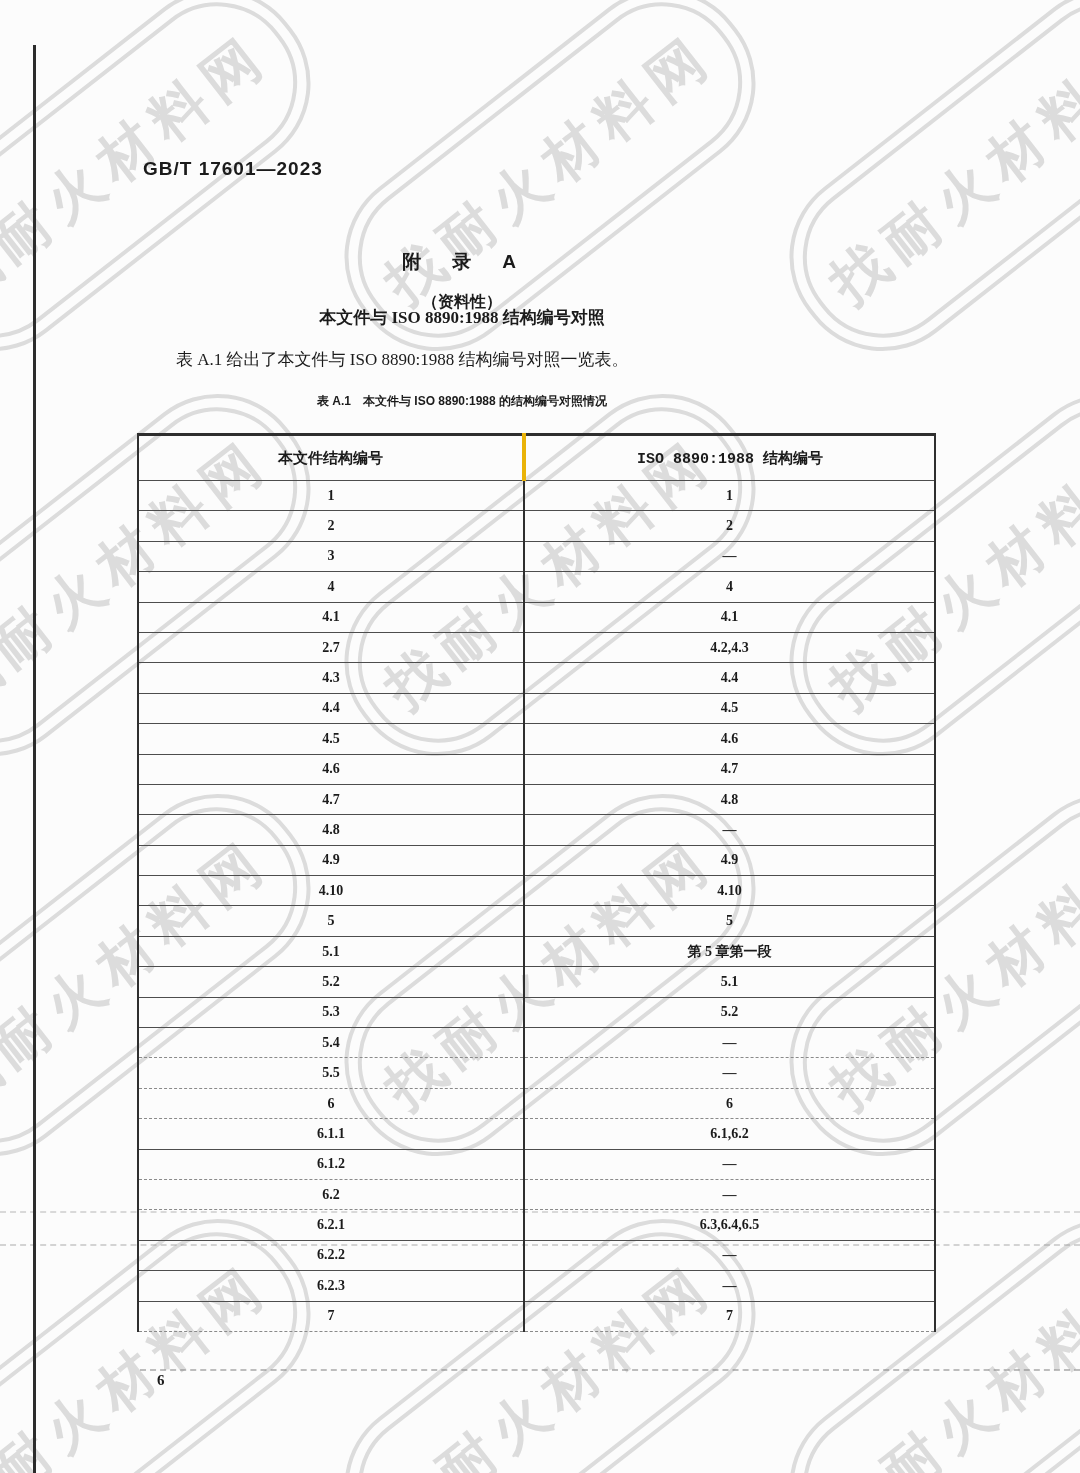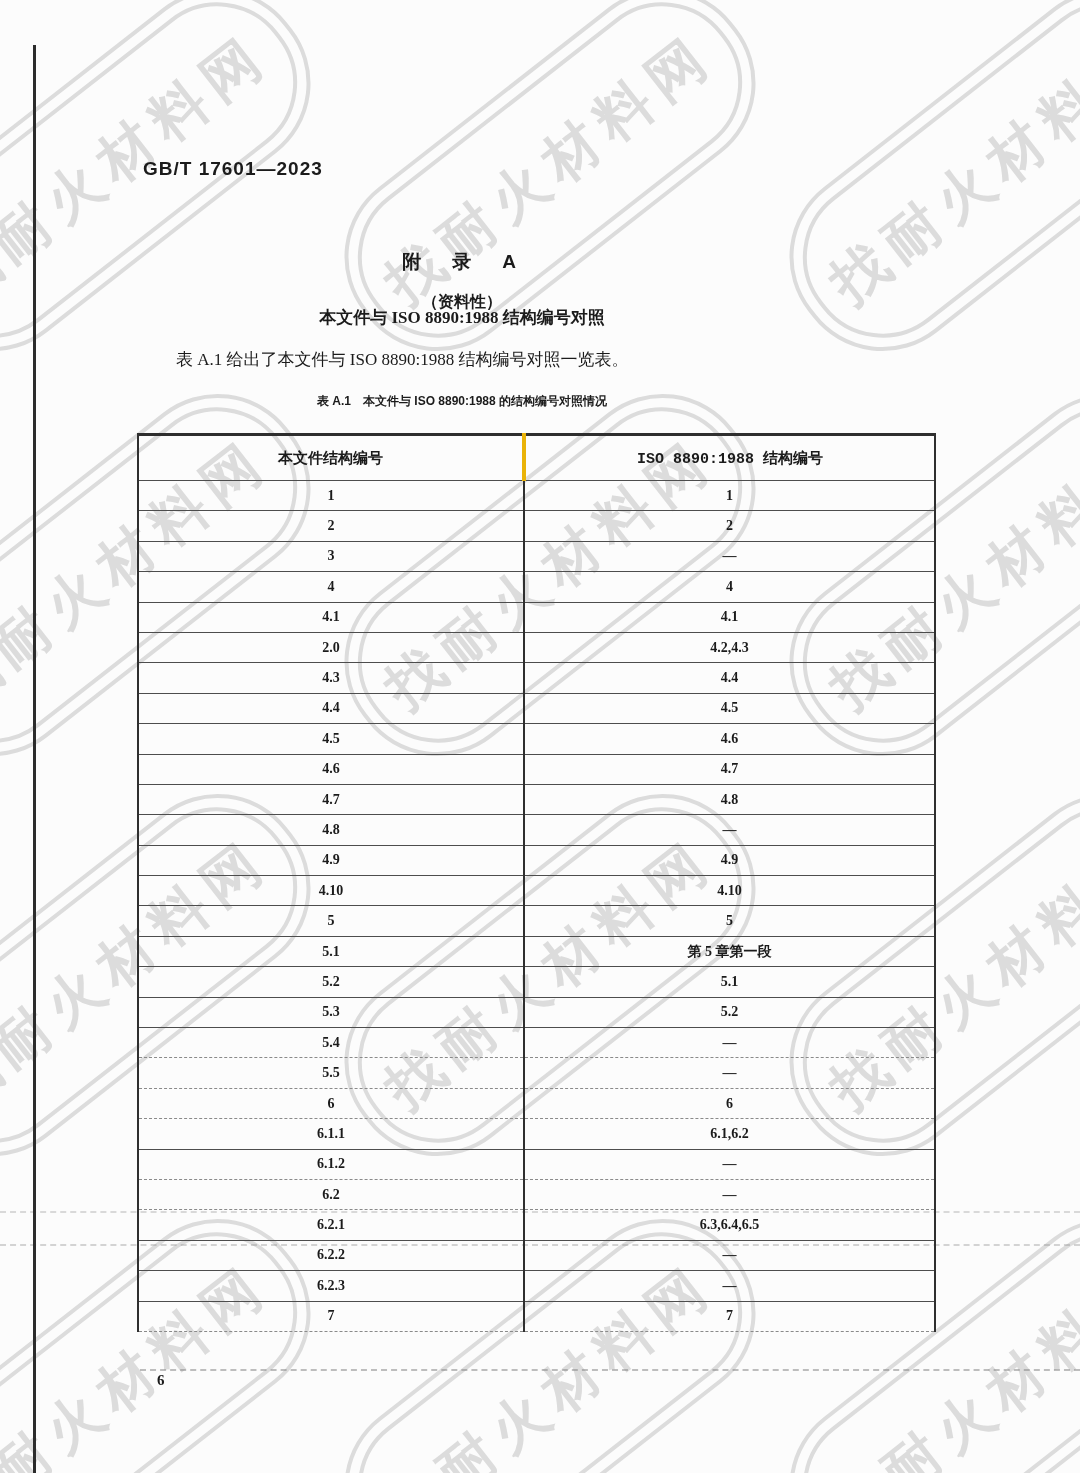--- a/index.html
+++ b/index.html
@@ -172,21 +172,21 @@
           </tr>
           <tr>
             <td>4</td>
             <td>4</td>
           </tr>
           <tr>
             <td>4.1</td>
             <td>4.1</td>
           </tr>
           <tr>
-            <td>2.0</td>
+            <td>2.7</td>
             <td>4.2,4.3</td>
           </tr>
           <tr>
             <td>4.3</td>
             <td>4.4</td>
           </tr>
           <tr>
             <td>4.4</td>
             <td>4.5</td>
           </tr>

